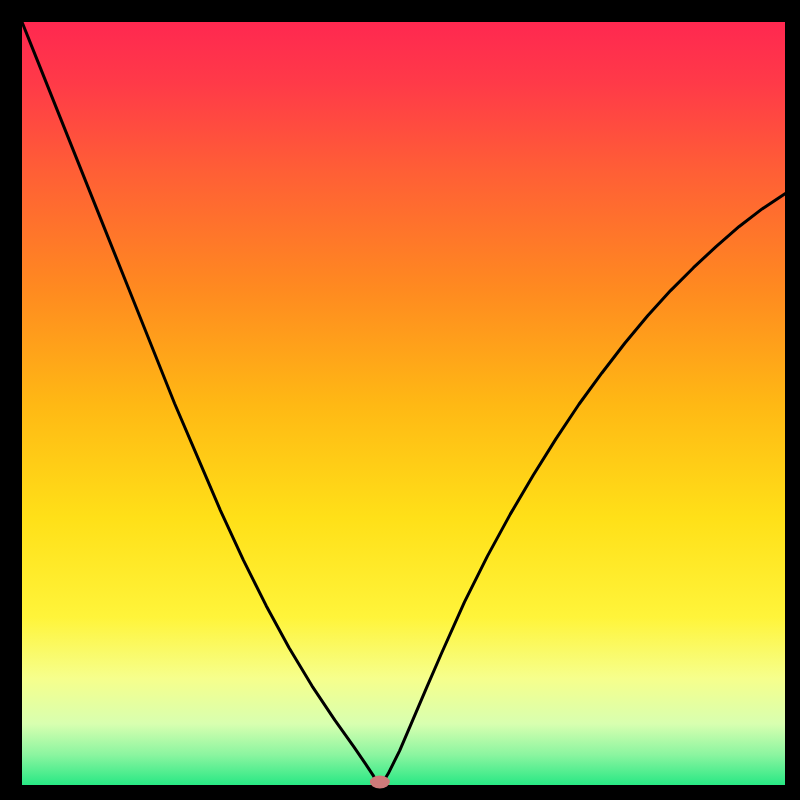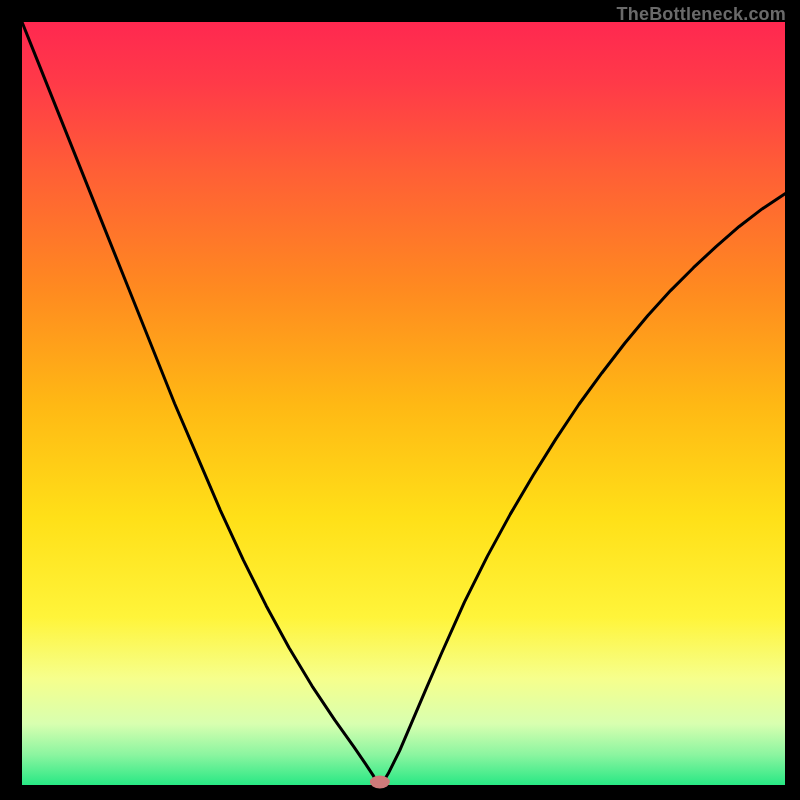--- a/index.html
+++ b/index.html
@@ -30,21 +30,20 @@
   svg.plot {
     position: absolute;
     left: 0;
     top: 0;
   }
 </style>
 </head>
 <body>
 
 <div class="frame">
-  <div class="watermark">TheBottleneck.com</div>
   <svg class="plot" width="800" height="800" viewBox="0 0 800 800">
     <defs>
       <linearGradient id="bg-grad" x1="0" y1="0" x2="0" y2="1">
           <stop offset="0%" stop-color="#ff2850"></stop>
           <stop offset="8%" stop-color="#ff3a48"></stop>
           <stop offset="20%" stop-color="#ff6035"></stop>
           <stop offset="35%" stop-color="#ff8a20"></stop>
           <stop offset="50%" stop-color="#ffb814"></stop>
           <stop offset="65%" stop-color="#ffe018"></stop>
           <stop offset="78%" stop-color="#fff43a"></stop>

